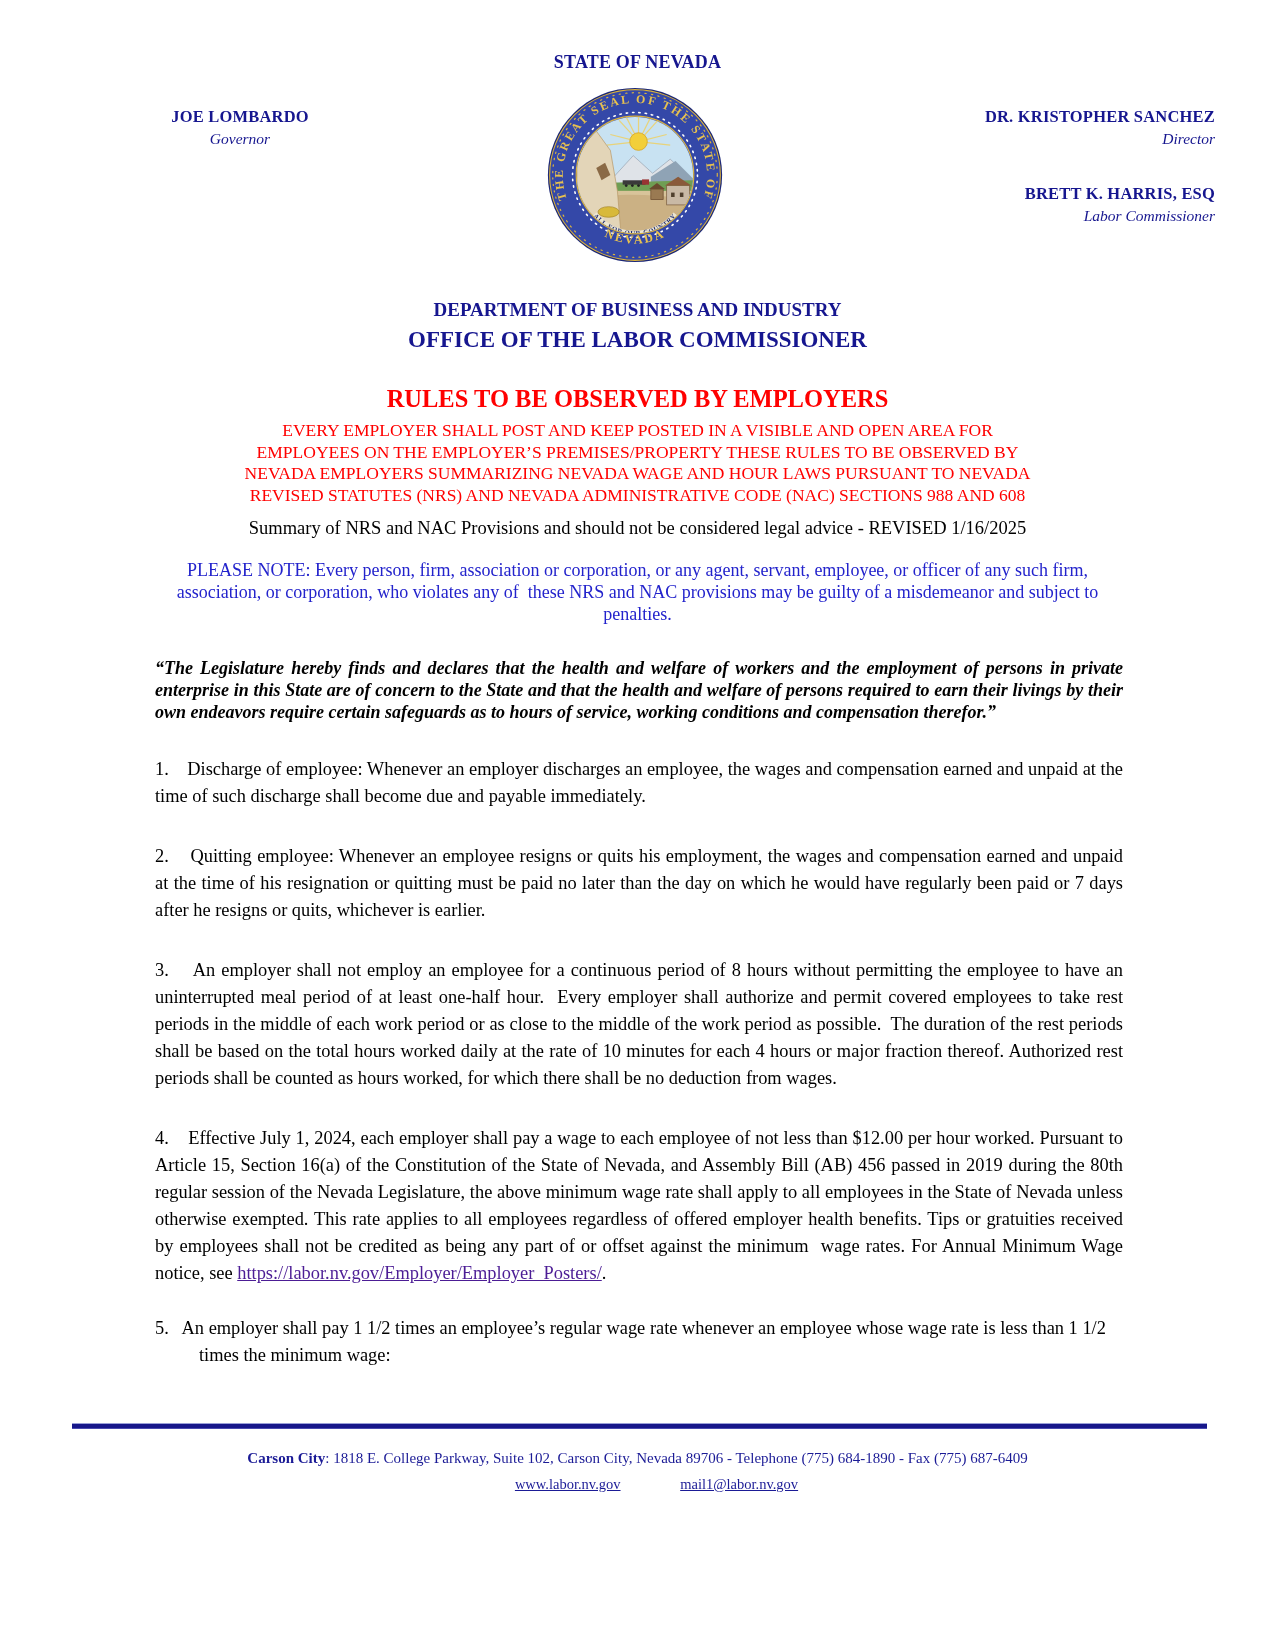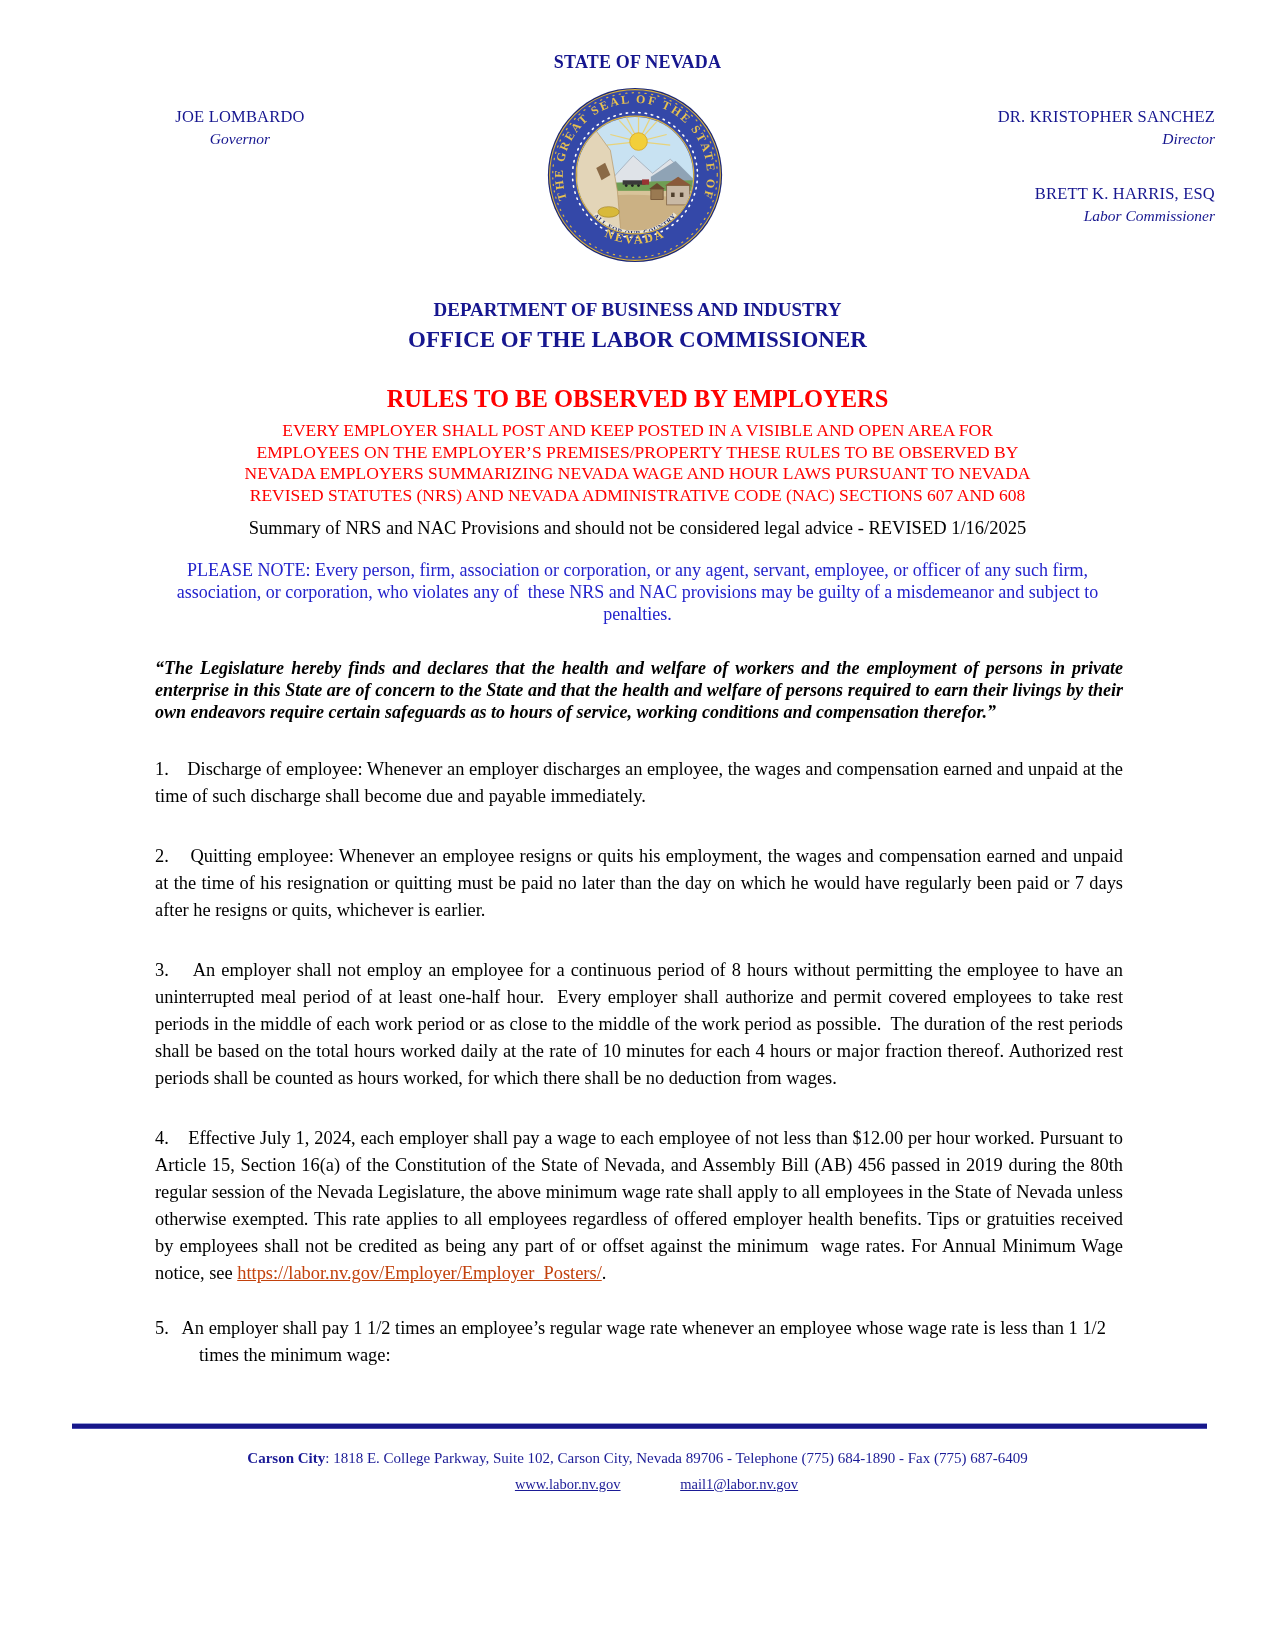--- a/index.html
+++ b/index.html
@@ -8,21 +8,21 @@
     font-family:"Liberation Serif","DejaVu Serif",serif;color:#000;overflow:hidden;
   }
   
   .state-title{
     padding-top:52px;text-align:center;font-weight:bold;font-size:18px;
     color:#16168f;letter-spacing:.2px;
   }
   .header-row{display:flex;justify-content:space-between;margin:12px 60px 0 95px;}
   .officials-left{width:290px;text-align:center;padding-top:22px;}
   .officials-right{width:330px;text-align:right;padding-top:22px;}
-  .official-name{font-size:16.5px;color:#16168f;letter-spacing:.2px;}
+  .official-name{font-size:16.5px;color:#16168f;letter-spacing:.2px;font-weight:bold;}
   .official-role{font-size:15.5px;color:#16168f;font-style:italic;margin-top:3px;}
   .official-second{margin-top:36px;}
   .seal-wrap{width:176px;height:176px;margin-top:2px;}
   
   .dept1{margin-top:36px;text-align:center;font-weight:bold;font-size:19px;color:#16168f;}
   .dept2{margin-top:6px;text-align:center;font-weight:bold;font-size:23px;color:#16168f;}
   
   .rules-title{margin-top:32px;text-align:center;font-weight:bold;font-size:24.5px;color:#ff0000;}
   .rules-subtitle{margin-top:7px;text-align:center;color:#ff0000;font-size:17.5px;line-height:21.5px;}
   .summary{margin-top:12px;text-align:center;font-size:18.5px;color:#000;}
@@ -32,21 +32,21 @@
   }
   
   .body{margin:0 152px 0 155px;}
   .quote{
     margin-top:32px;font-weight:bold;font-style:italic;font-size:18px;
     line-height:22px;text-align:justify;
   }
   .rule{margin:33px 0 0 0;font-size:18.4px;line-height:27px;text-align:justify;}
   .rule5-head{margin-top:28px;padding-left:44px;text-indent:-44px;text-align:left;}
   .rule5-sub{margin-top:0;}
-  .doc-link{color:#c2410c;text-decoration:underline;cursor:pointer;}
+  .doc-link{color:#4c1d95;text-decoration:underline;cursor:pointer;}
   
   .footer-rule{
     margin:54px 68px 0 72px;height:4px;background:#17178a;
     border-top:1px solid #9aa0d8;border-bottom:1px solid #4a4ab0;
   }
   .footer{font-family:Liberation Serif, serif;color:#1b1b96;}
   .footer-line{text-align:center;font-size:15px;margin-top:21px;}
   .footer-line .flabel{font-weight:bold;}
   .footer-links{text-align:center;margin-top:9px;font-size:14.5px;padding-left:38px;}
   .footer-links a{color:#1b1b96;text-decoration:underline;cursor:pointer;margin:0 28px;}
@@ -155,21 +155,21 @@
   </div>
 
   <div class="dept1">DEPARTMENT OF BUSINESS AND INDUSTRY</div>
   <div class="dept2">OFFICE OF THE LABOR COMMISSIONER</div>
 
   <div class="rules-title">RULES TO BE OBSERVED BY EMPLOYERS</div>
   <div class="rules-subtitle">
     <div>EVERY EMPLOYER SHALL POST AND KEEP POSTED IN A VISIBLE AND OPEN AREA FOR</div>
     <div>EMPLOYEES ON THE EMPLOYER’S PREMISES/PROPERTY THESE RULES TO BE OBSERVED BY</div>
     <div>NEVADA EMPLOYERS SUMMARIZING NEVADA WAGE AND HOUR LAWS PURSUANT TO NEVADA</div>
-    <div>REVISED STATUTES (NRS) AND NEVADA ADMINISTRATIVE CODE (NAC) SECTIONS 607 AND 608</div>
+    <div>REVISED STATUTES (NRS) AND NEVADA ADMINISTRATIVE CODE (NAC) SECTIONS 988 AND 608</div>
   </div>
 
   <div class="summary">Summary of NRS and NAC Provisions and should not be considered legal advice - REVISED 1/16/2025</div>
 
   <div class="please-note">PLEASE NOTE: Every person, firm, association or corporation, or any agent, servant, employee, or officer of any such firm, association, or corporation, who violates any of&nbsp; these NRS and NAC provisions may be guilty of a misdemeanor and subject to penalties.</div>
 
   <div class="body">
     <div class="quote">“The Legislature hereby finds and declares that the health and welfare of workers and the employment of persons in private enterprise in this State are of concern to the State and that the health and welfare of persons required to earn their livings by their own endeavors require certain safeguards as to hours of service, working conditions and compensation therefor.”</div>
 
     <p class="rule">1.&nbsp;&nbsp;&nbsp; Discharge of employee: Whenever an employer discharges an employee, the wages and compensation earned and unpaid at the time of such discharge shall become due and payable immediately.</p>

